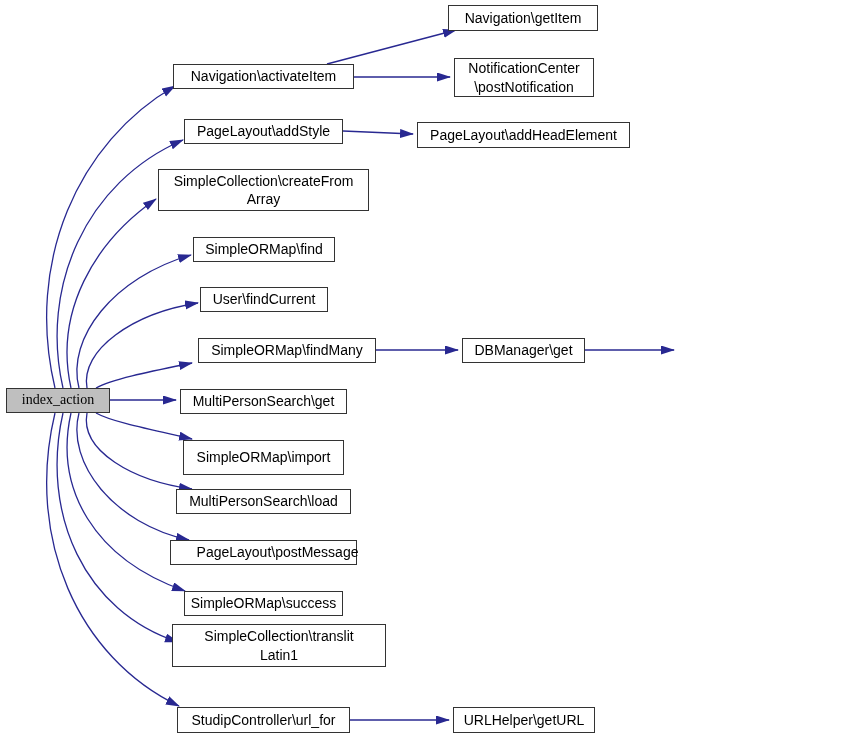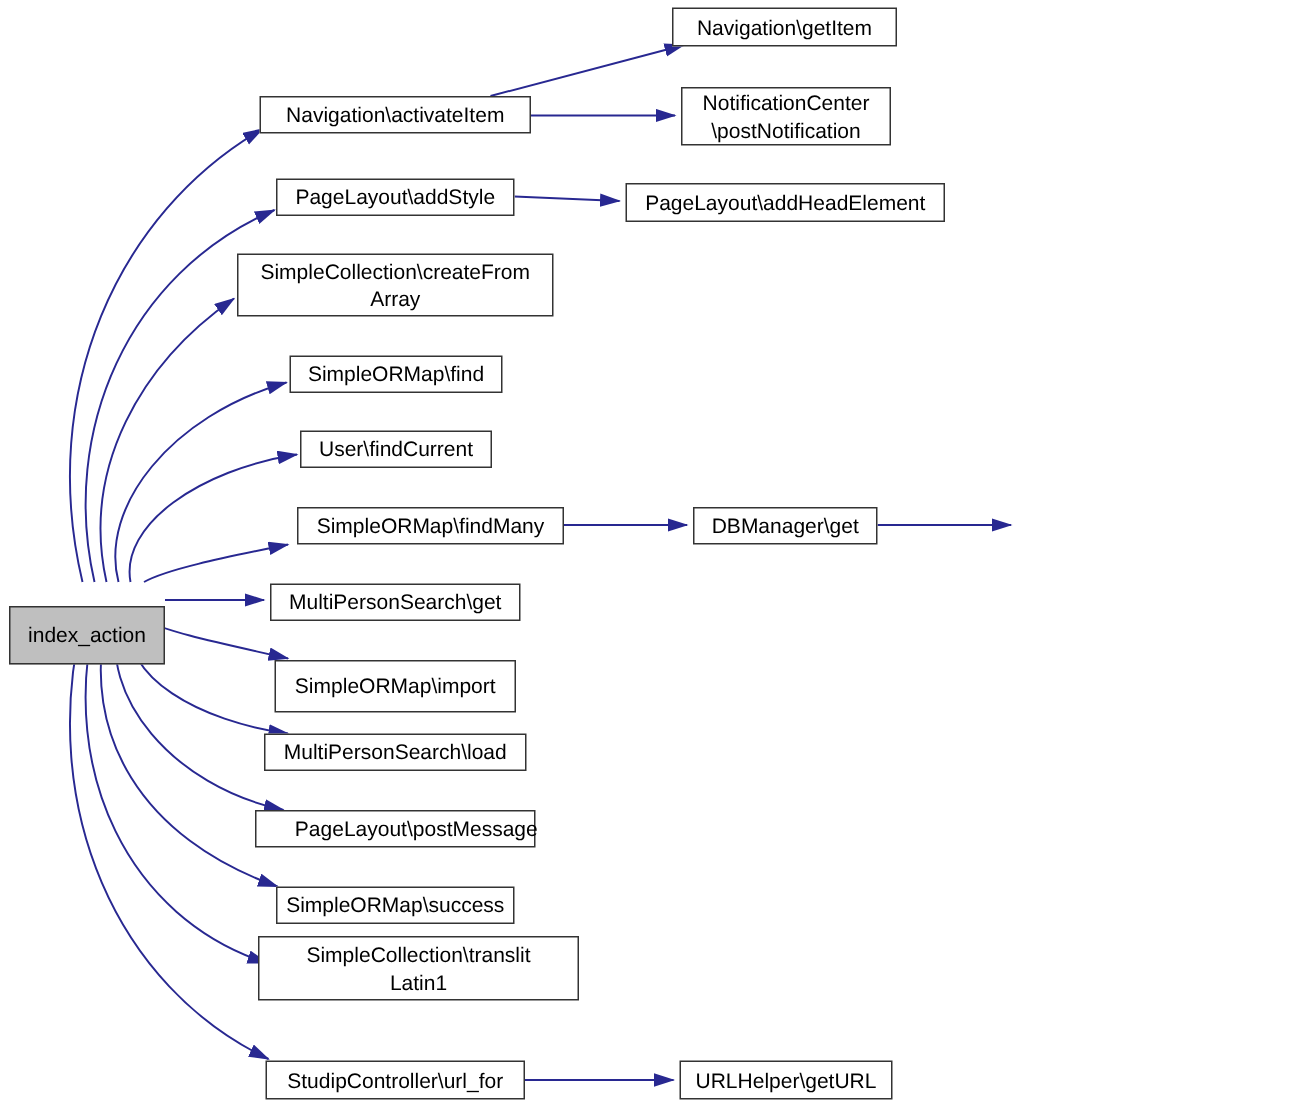--- a/index.html
+++ b/index.html
@@ -68,21 +68,21 @@
     <path class="edge" d="M 63,413 C 40,514 85,612 178,642" marker-end="url(#arrow)"></path>
     <path class="edge" d="M 55,413 C 25,538 78,658 179,706" marker-end="url(#arrow)"></path>
     <path class="edge" d="M 327,64 L 456,30" marker-end="url(#arrow)"></path>
     <path class="edge" d="M 354,77 L 450,77" marker-end="url(#arrow)"></path>
     <path class="edge" d="M 343,131 L 413,134" marker-end="url(#arrow)"></path>
     <path class="edge" d="M 353,350 L 458,350" marker-end="url(#arrow)"></path>
     <path class="edge" d="M 585,350 L 674,350" marker-end="url(#arrow)"></path>
     <path class="edge" d="M 350,720 L 449,720" marker-end="url(#arrow)"></path>
   </svg>
 
-  <div class="node root" style="left:6px; top:404px; width:104px; height:39px;">index_action</div>
+  <div class="node root" style="left:6px; top:388px; width:104px; height:25px;font-family:Liberation Serif, serif;">index_action</div>
 
   <div class="node" style="left:173px; top:64px; width:181px; height:25px;">Navigation\activateItem</div>
 
   <div class="node" style="left:184px; top:119px; width:159px; height:25px;">PageLayout\addStyle</div>
 
   <div class="node" style="left:158px; top:169px; width:211px; height:42px;">SimpleCollection\createFrom
 Array</div>
 
   <div class="node" style="left:193px; top:237px; width:142px; height:25px;">SimpleORMap\find</div>
 

